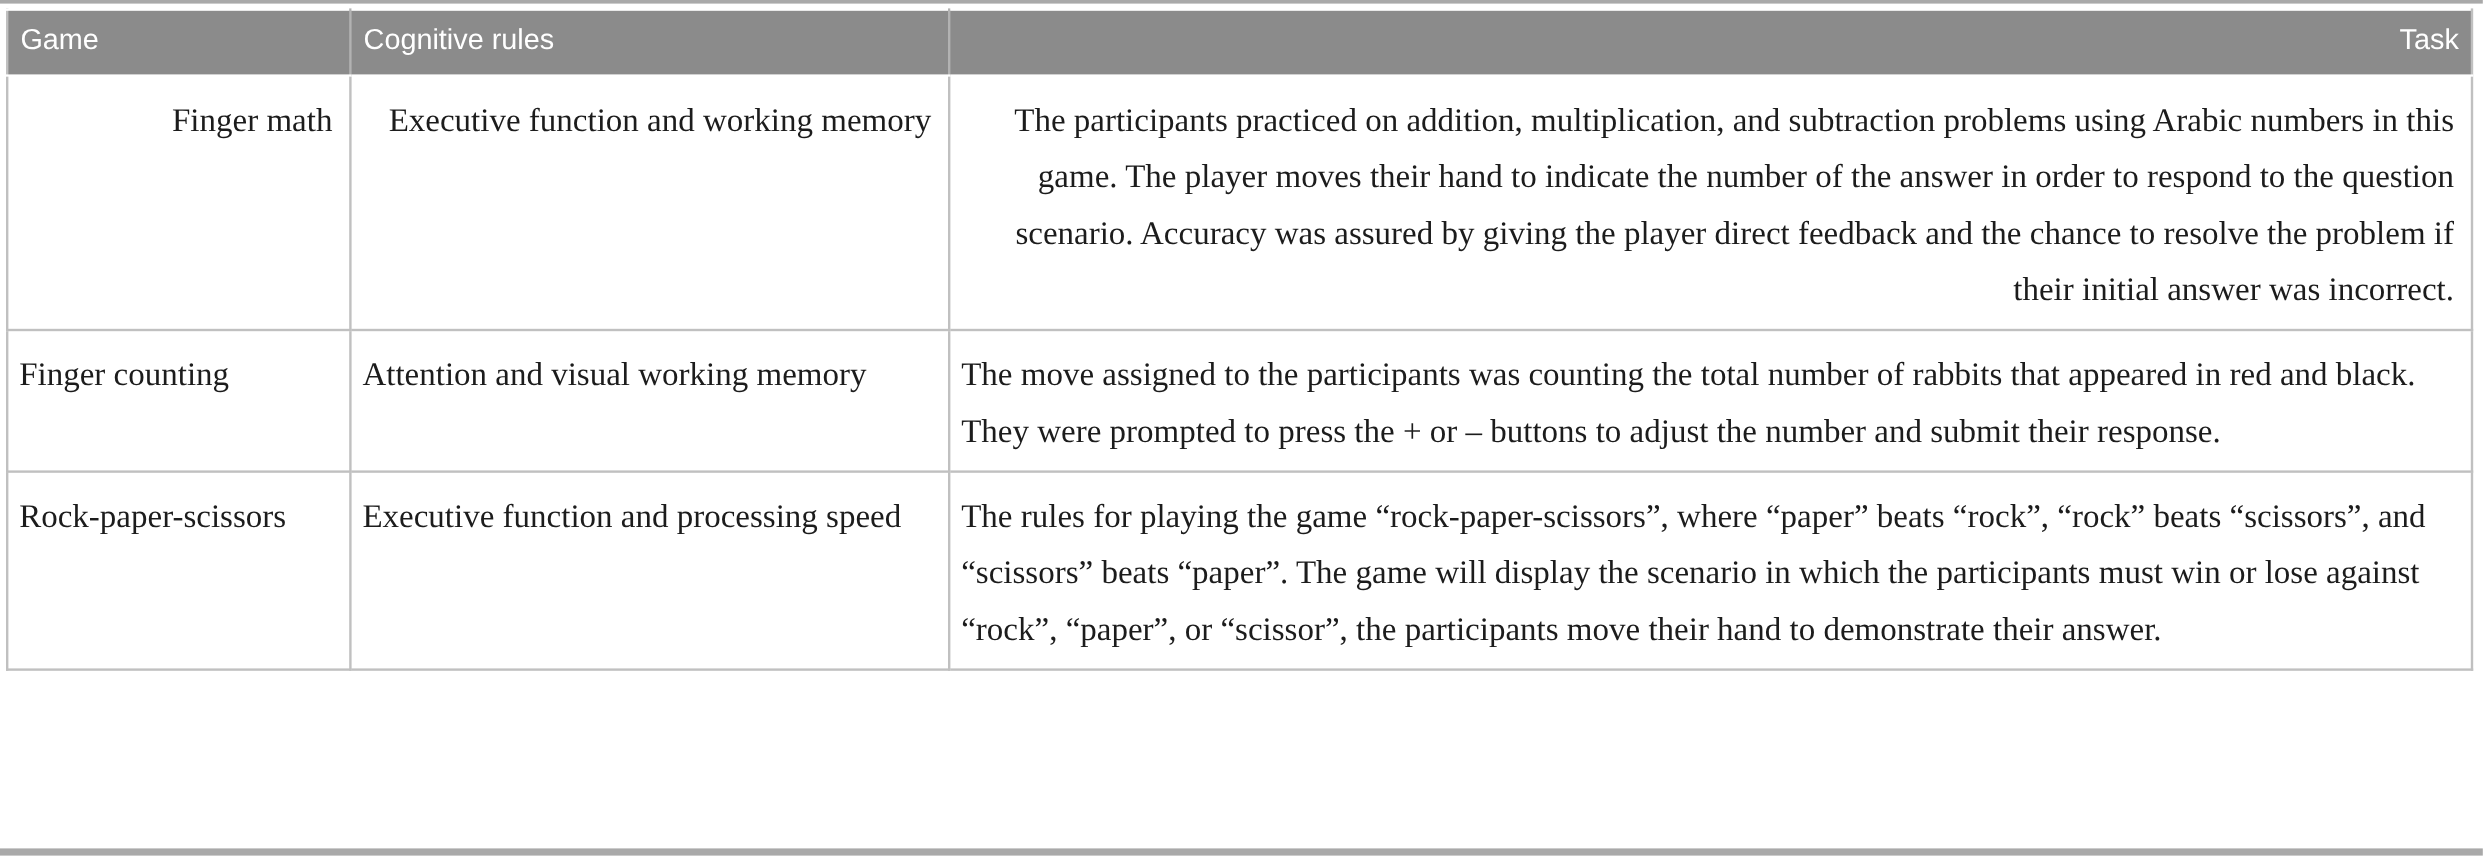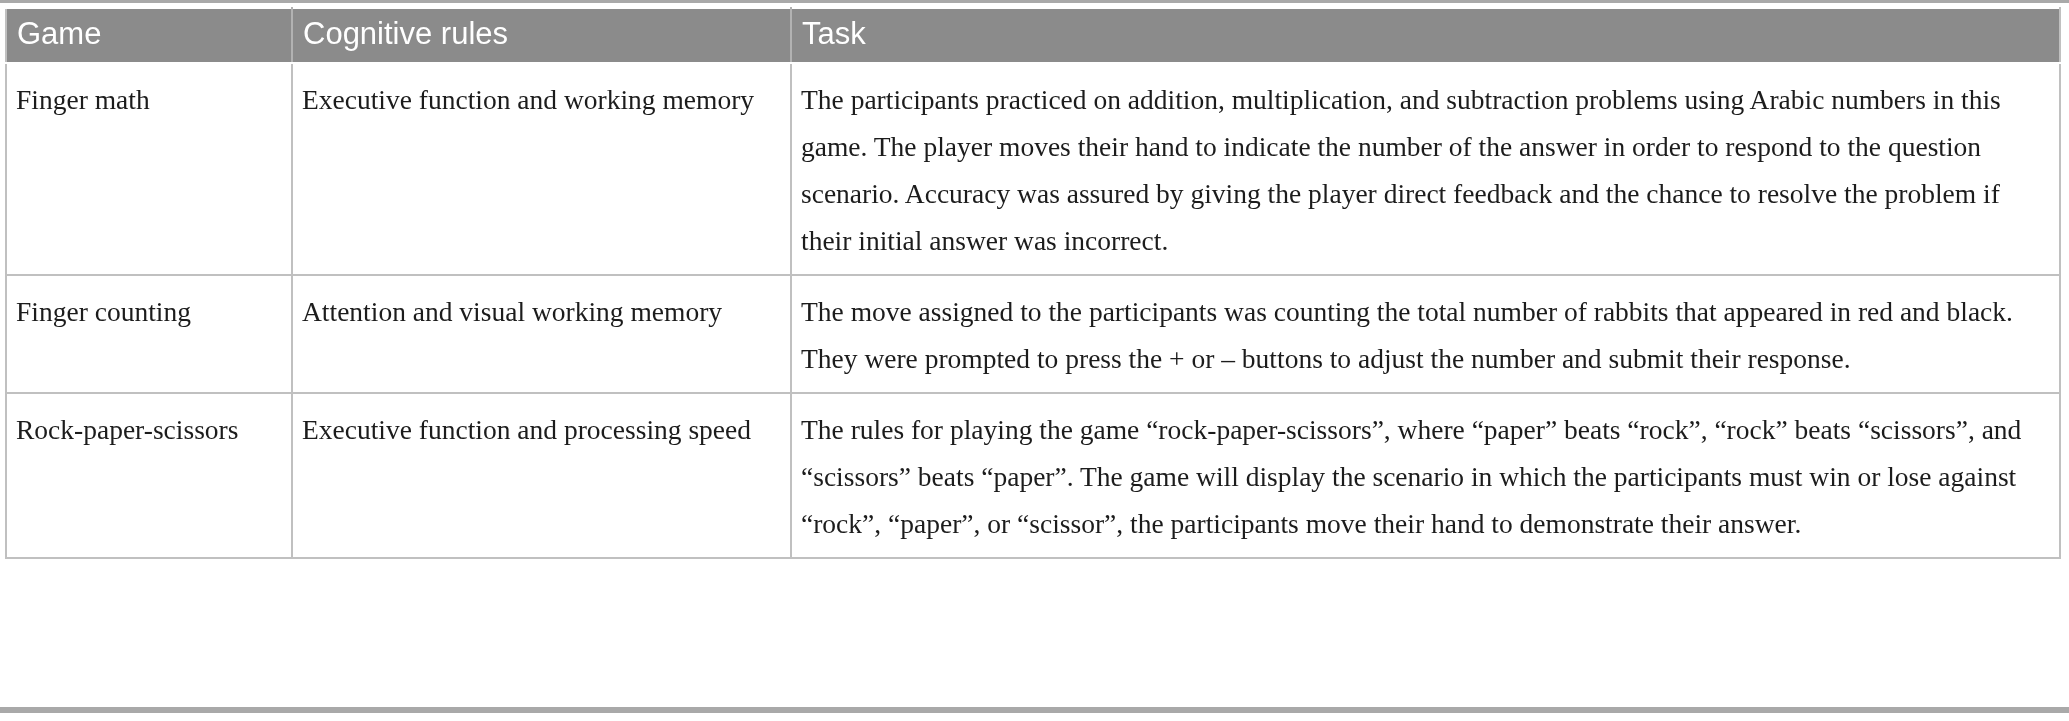--- a/index.html
+++ b/index.html
@@ -34,41 +34,41 @@
     table-layout:fixed;
     width:100%;
   }
   col.c1{width:286px;}
   col.c2{width:499px;}
   th{
     background:var(--header-bg);
     color:var(--header-text);
     font-family:"Liberation Sans", sans-serif;
     font-weight:normal;
-    font-size:31px;
+    font-size:24px;
     text-align:left;
     vertical-align:middle;
     height:55px;
     padding:2px 10px 6px 10px;
     border:2px solid #ffffff;
     border-right:2px solid #b2b2b2;
   }
   th:first-child{border-left:2px solid var(--grid-border);}
-  th:last-child{border-right:2px solid var(--grid-border);}
+  th:last-child{border-right:2px solid var(--grid-border);text-align:right;}
   td{
     color:var(--body-text);
     font-size:27.5px;
     line-height:47px;
     vertical-align:top;
     text-align:left;
     padding:12px 14px 10px 9px;
     border:2px solid var(--grid-border);
     background:#ffffff;
   }
-  tr.r1 td{height:195px;}
+  tr.r1 td{height:195px;text-align:right;}
   tr.r2 td{height:105px;}
   tr.r3 td{height:104px;}
   tr.r4 td{height:102px;}
   tr.r5 td{height:140px;}
 </style>
 </head>
 <body>
 
 <div class="top-rule"></div>
 

